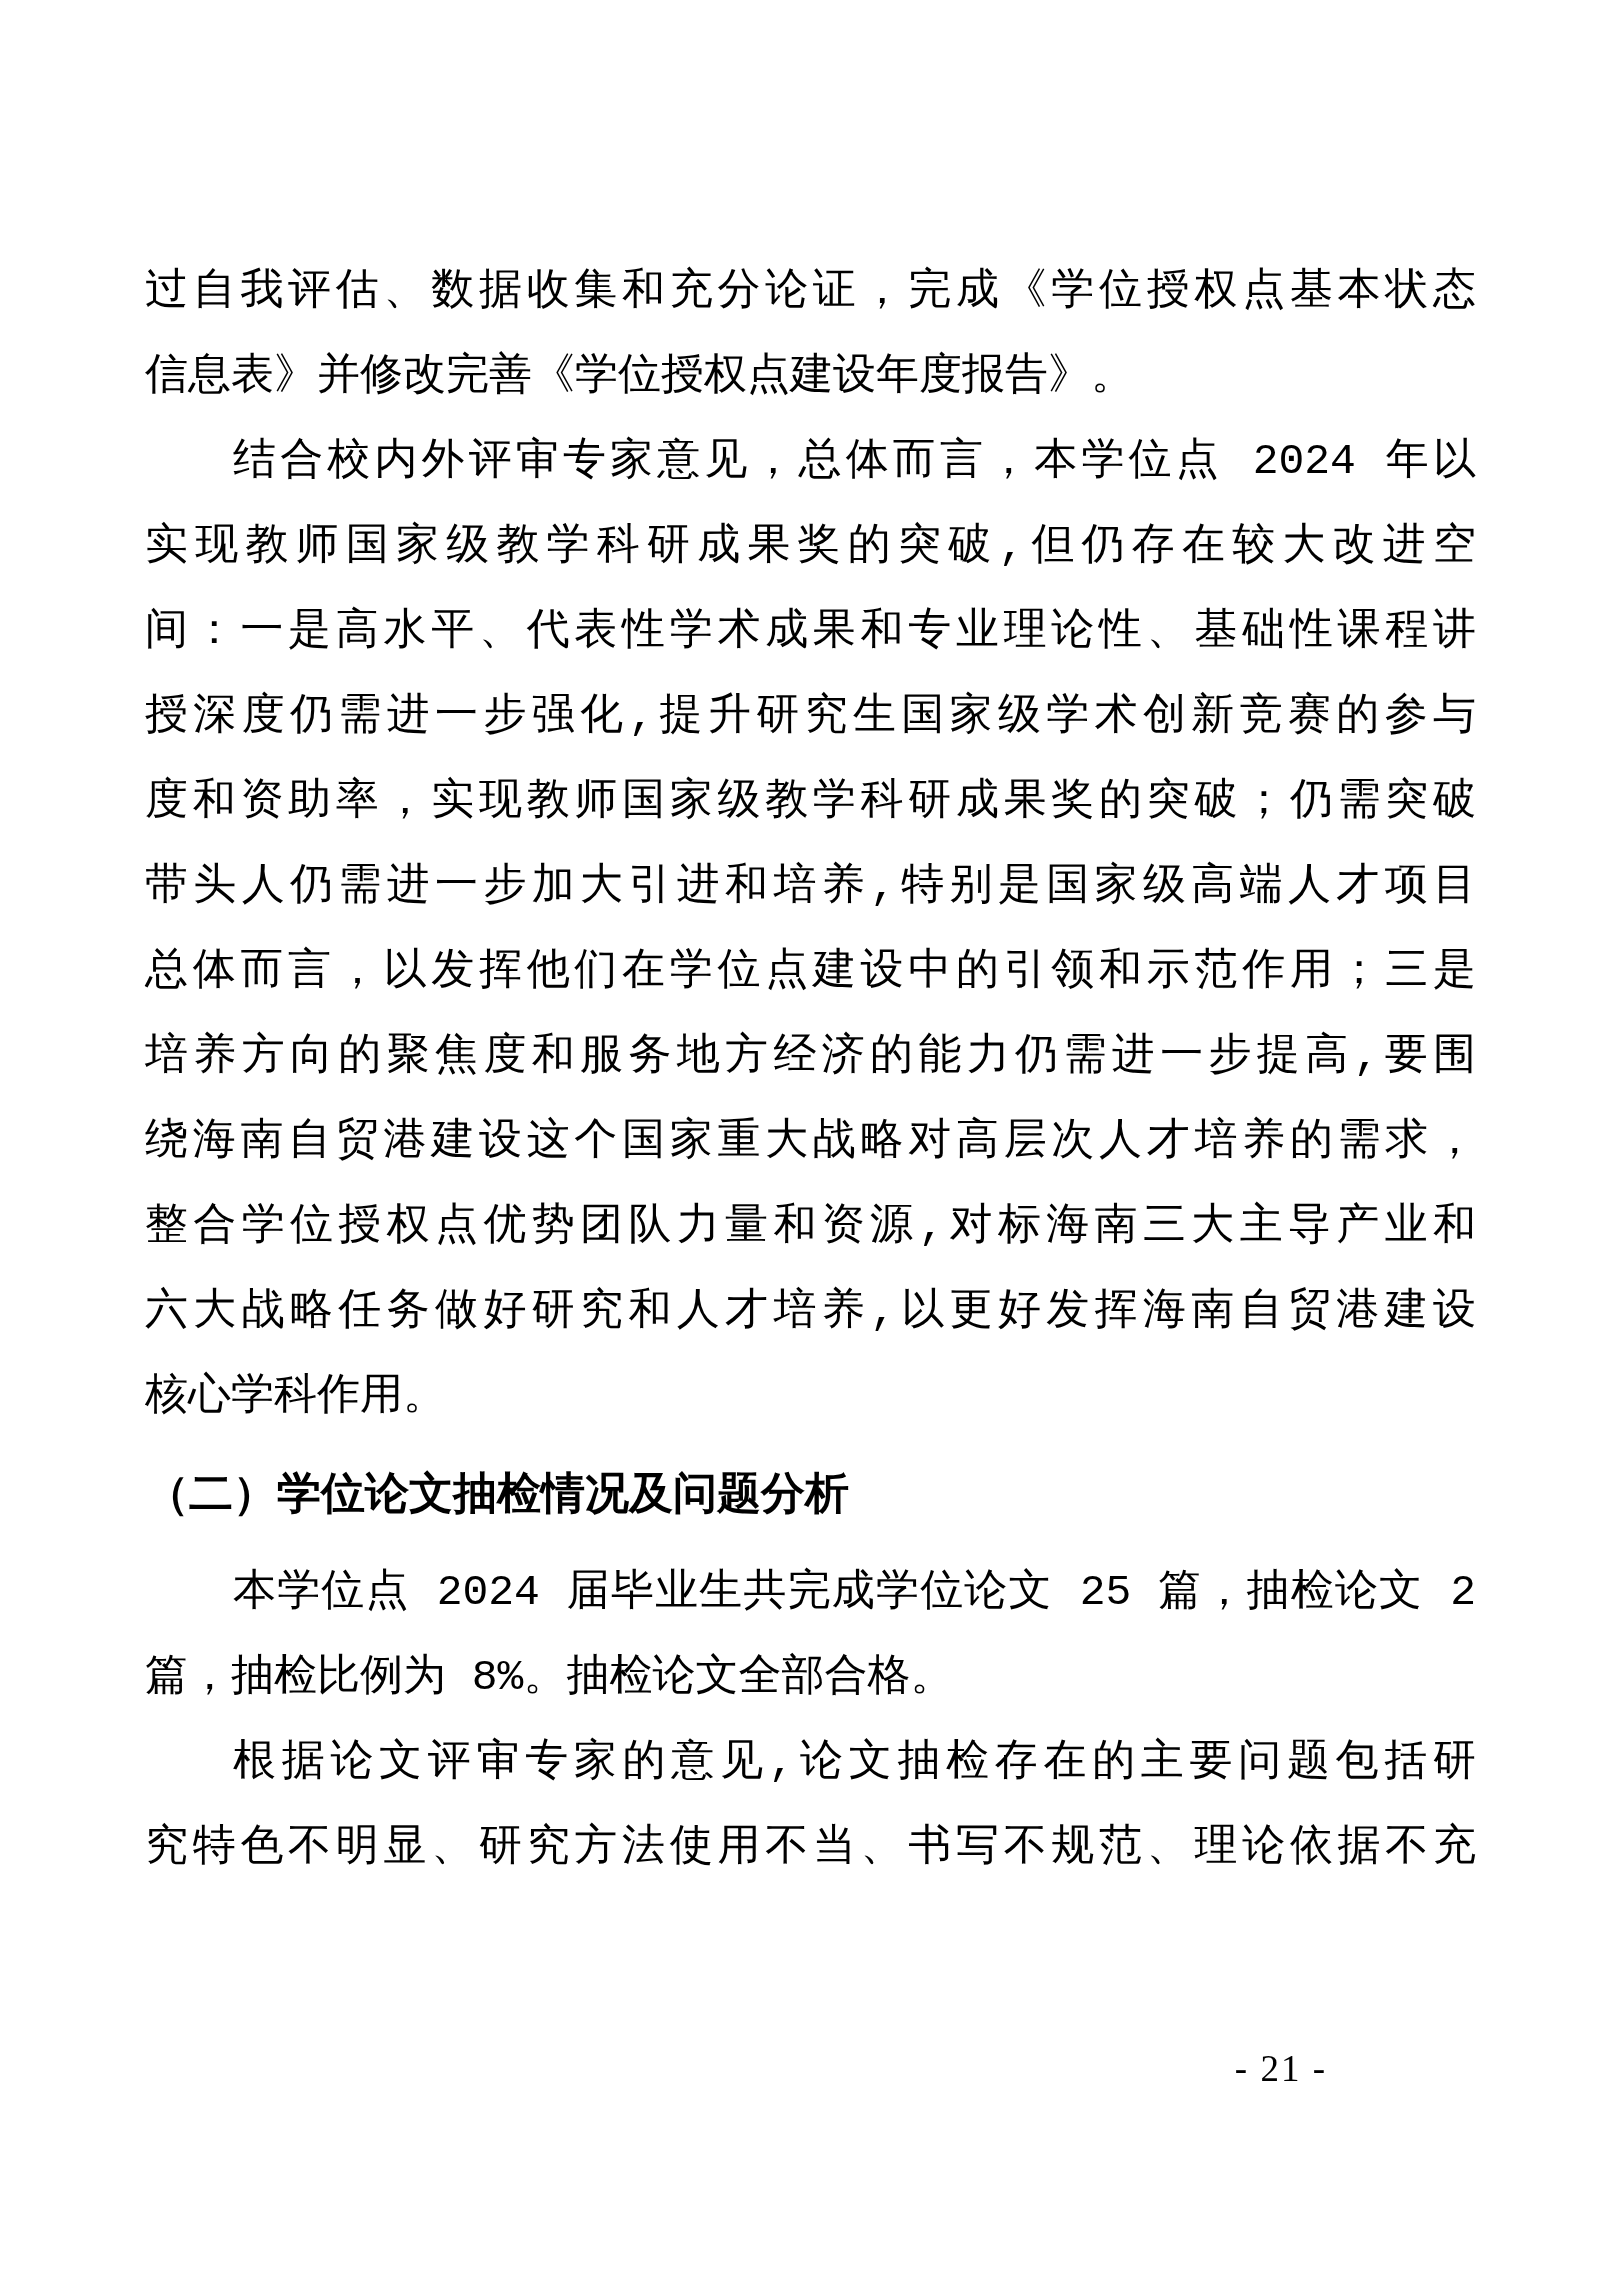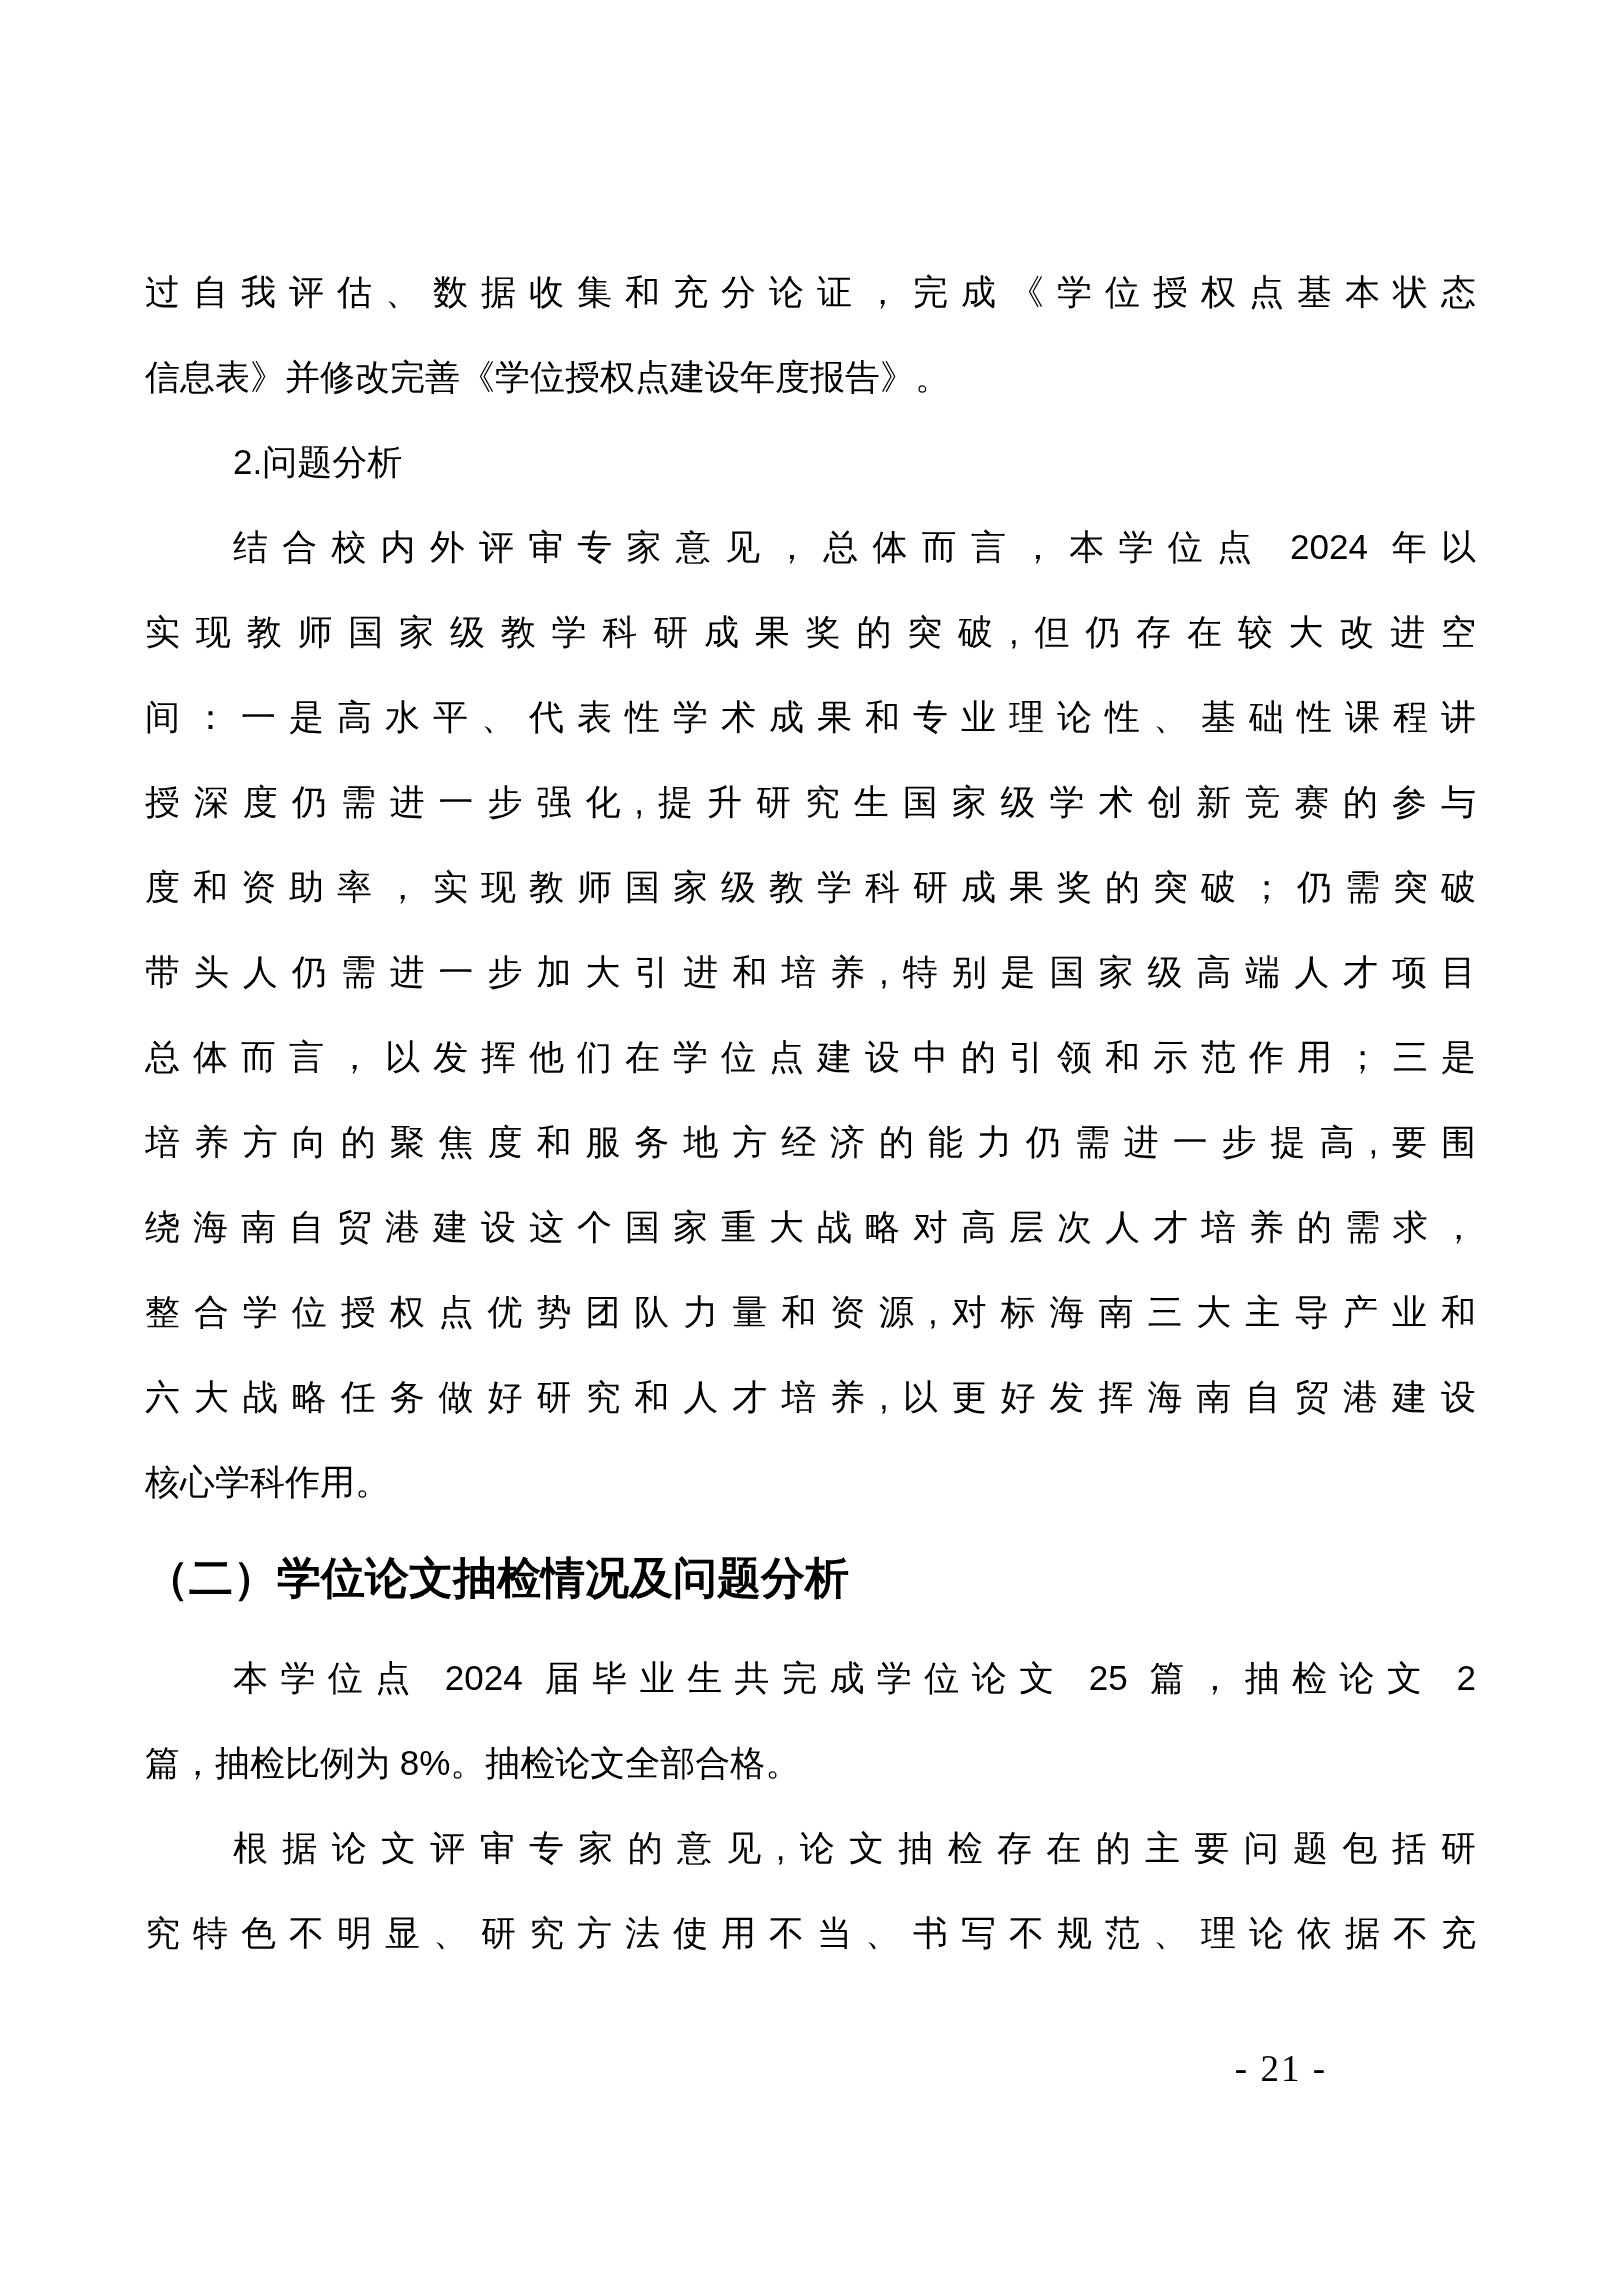--- a/index.html
+++ b/index.html
@@ -10,22 +10,22 @@
     background:#ffffff;
     color:#000000;
     overflow:hidden;
   }
   .text-block {
     position:absolute;
     left:145px; top:249px;
     width:1331px;
   }
   .line {
-    font-family:Liberation Sans, sans-serif;
-    font-size:35px;
+    font-family:Liberation Mono, monospace;
+    font-size:43px;
     height:85px;
     line-height:85px;
     text-align:justify;
     text-align-last:justify;
     -moz-text-align-last:justify;
     white-space:nowrap;
     overflow:visible;
   }
   .line.end {
     text-align-last:left;
@@ -59,23 +59,20 @@
 <body>
 
 <div class="page">
   <div class="text-block">
 
     <div>
       <div class="line">过自我评估、数据收集和充分论证，完成《学位授权点基本状态</div>
       <div class="line end">信息表》并修改完善《学位授权点建设年度报告》。</div>
     </div>
 
-    <div>
-      <div class="line end indent">2.问题分析</div>
-    </div>
 
     <div>
       <div class="line indent">结合校内外评审专家意见，总体而言，本学位点 2024 年以</div>
       <div class="line">实现教师国家级教学科研成果奖的突破,但仍存在较大改进空</div>
       <div class="line">间：一是高水平、代表性学术成果和专业理论性、基础性课程讲</div>
       <div class="line">授深度仍需进一步强化,提升研究生国家级学术创新竞赛的参与</div>
       <div class="line">度和资助率，实现教师国家级教学科研成果奖的突破；仍需突破</div>
       <div class="line">带头人仍需进一步加大引进和培养,特别是国家级高端人才项目</div>
       <div class="line">总体而言，以发挥他们在学位点建设中的引领和示范作用；三是</div>
       <div class="line">培养方向的聚焦度和服务地方经济的能力仍需进一步提高,要围</div>

